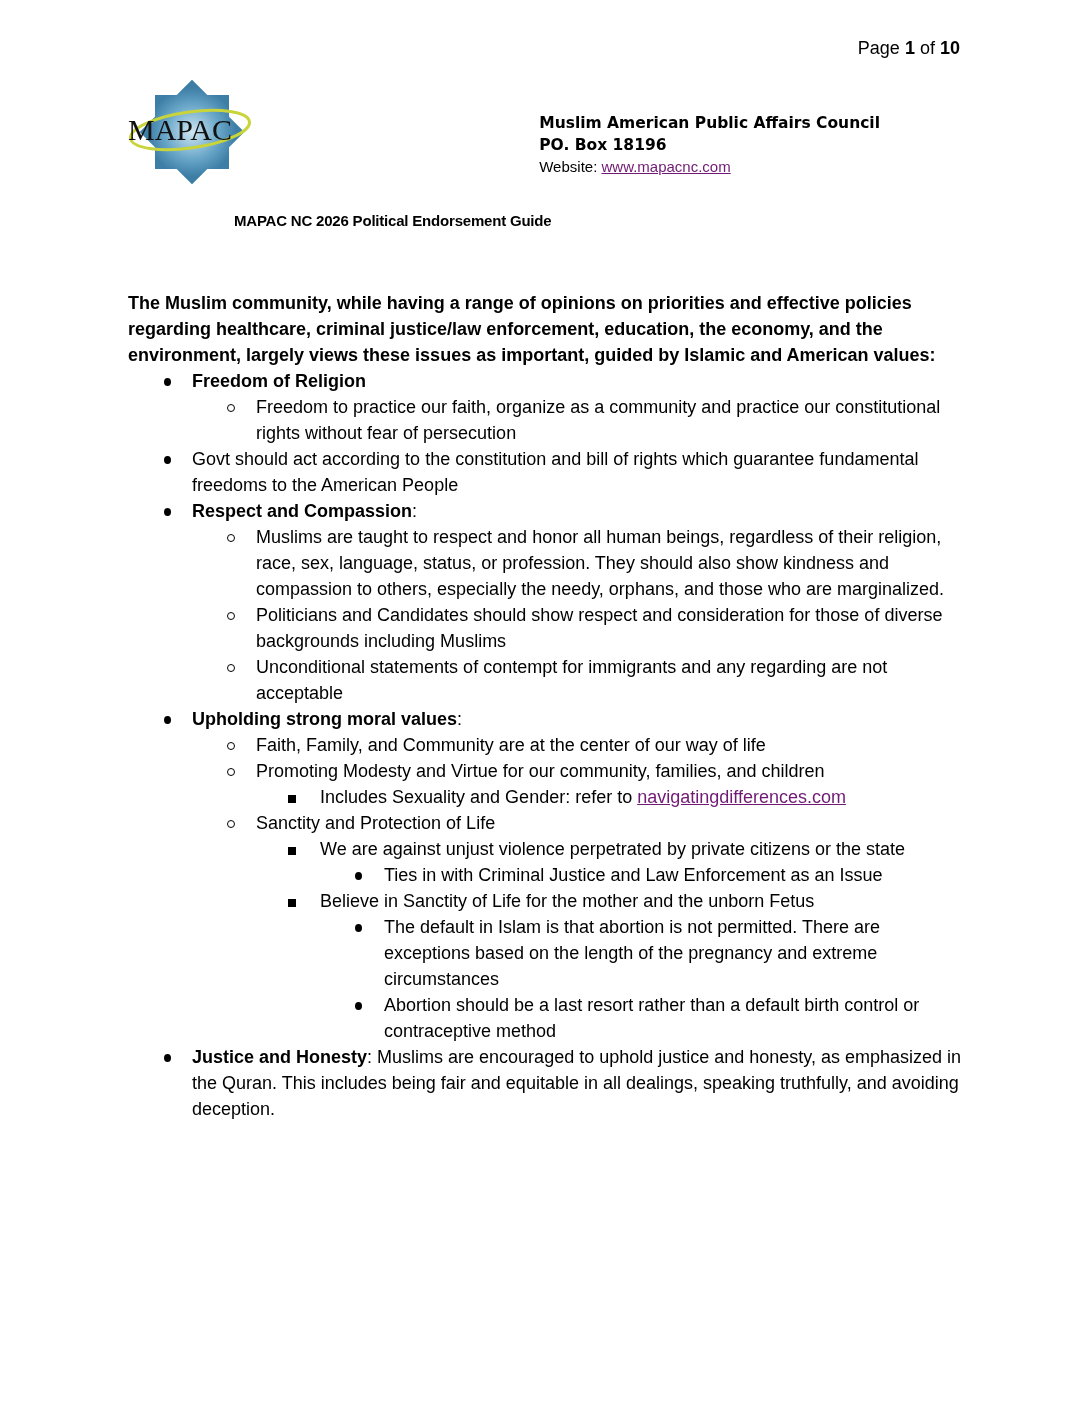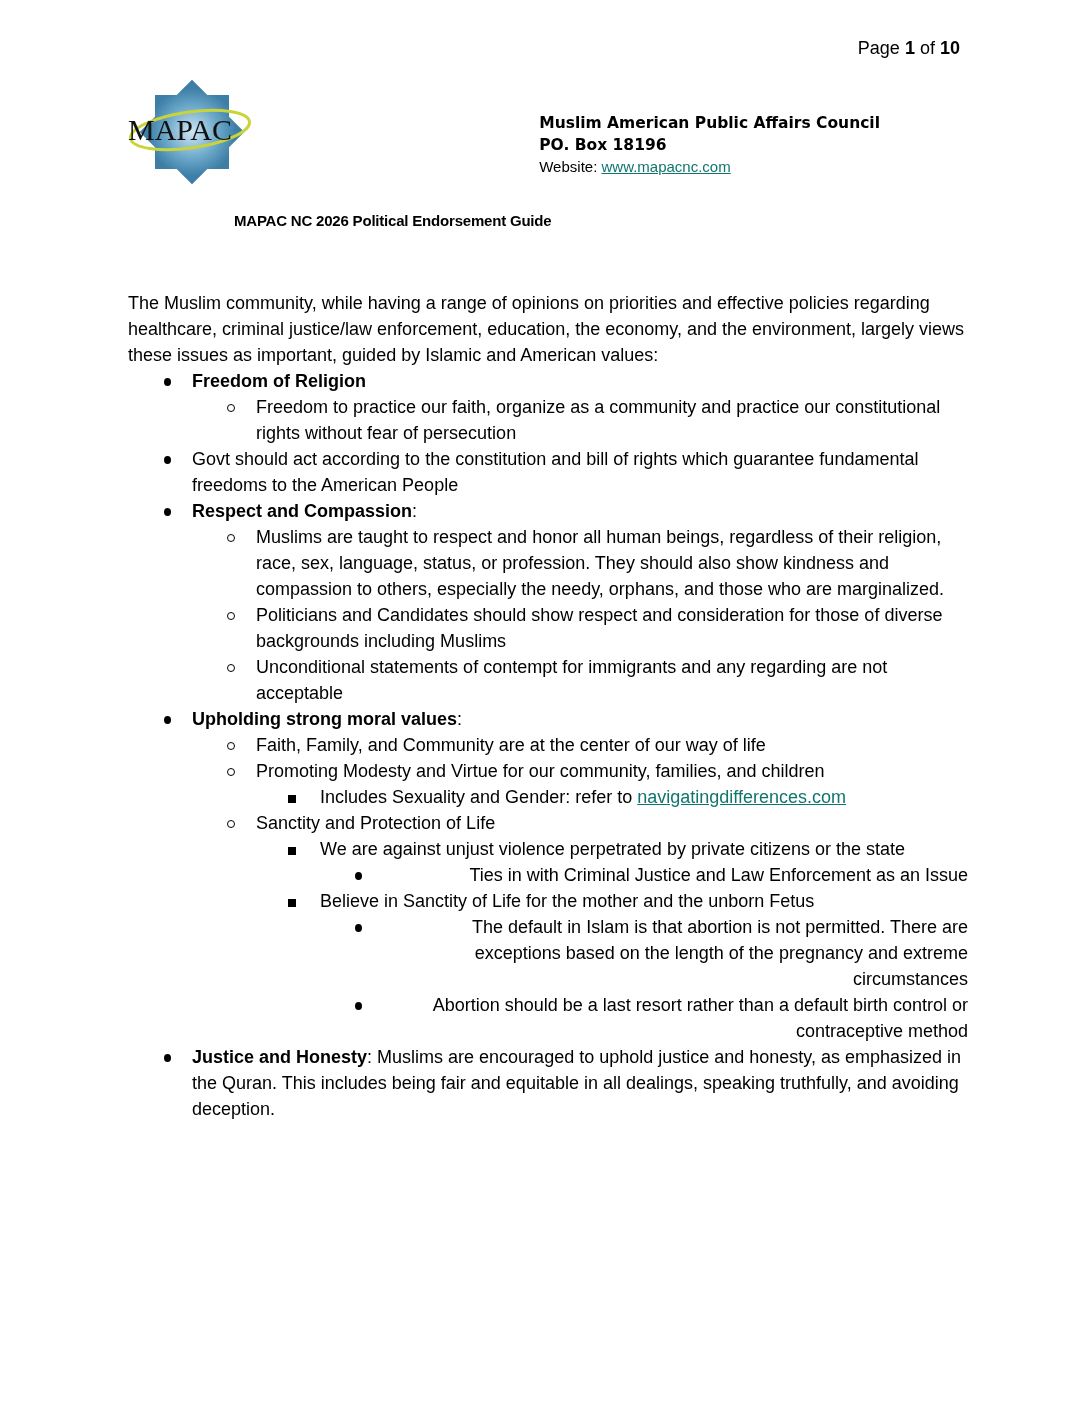--- a/index.html
+++ b/index.html
@@ -2,30 +2,30 @@
 <html><head>
 <meta charset="utf-8">
 <style>
   html, body { margin:0; padding:0; background:#ffffff; }
   body { width:1088px; height:1408px; position:relative; overflow:hidden; font-family:"Liberation Sans", sans-serif; color:#000; }
   .page-num { position:absolute; right:128px; top:38px; font-size:18px; }
   .page-num b { font-weight:bold; }
   .logo { position:absolute; left:126px; top:80px; width:128px; height:104px; }
   .org { position:absolute; right:208px; top:112px; text-align:left; font-family:"DejaVu Sans", sans-serif; font-weight:bold; font-size:15.5px; line-height:22px; }
   .org .web { font-family:"Liberation Sans", sans-serif; font-weight:normal; font-size:15px; }
-  a.link { color:#0f766e; text-decoration:underline; }
+  a.link { color:#701a75; text-decoration:underline; }
   .title { position:absolute; left:234px; top:212px; font-size:15px; font-weight:bold; letter-spacing:-0.2px; }
   .content { position:absolute; left:128px; top:290px; width:840px; font-size:18px; line-height:26px; }
-  .intro { font-weight:normal; margin:0; }
+  .intro { font-weight:bold; margin:0; }
   ul { list-style:none; margin:0; padding:0; }
   li { position:relative; }
   .l1 { padding-left:64px; }
   .l2 { padding-left:128px; }
   .l3 { padding-left:192px; }
-  .l4 { padding-left:256px;text-align:right; }
+  .l4 { padding-left:256px; }
   .bullet { position:absolute; display:inline-block; }
   .l1 > .bullet { left:36px; top:10px; width:7px; height:8px; border-radius:50%; background:#000; }
   .l2 > .bullet { left:99px; top:10px; width:6px; height:6px; border-radius:50%; border:1px solid #000; }
   .l3 > .bullet { left:160px; top:11px; width:8px; height:8px; background:#000; }
   .l4 > .bullet { left:227px; top:10px; width:7px; height:8px; border-radius:50%; background:#000; }
   b { font-weight:bold; }
 </style>
 </head>
 <body>
 

